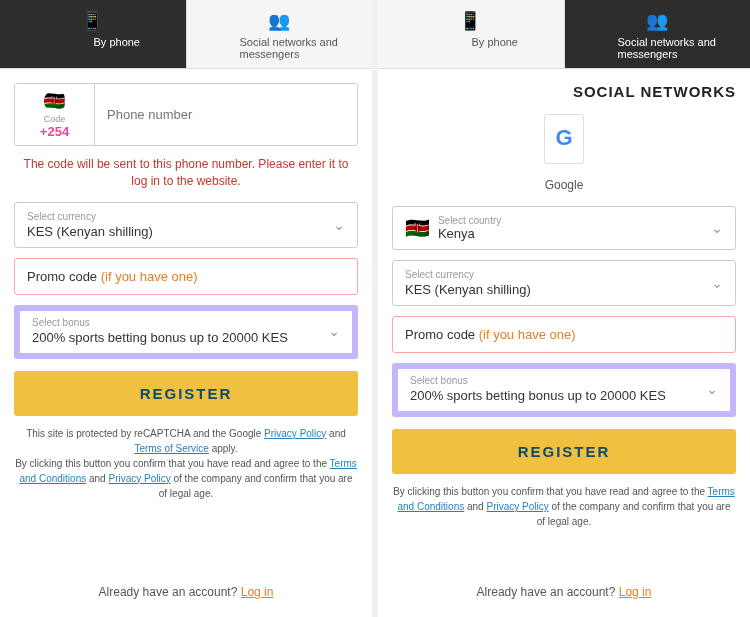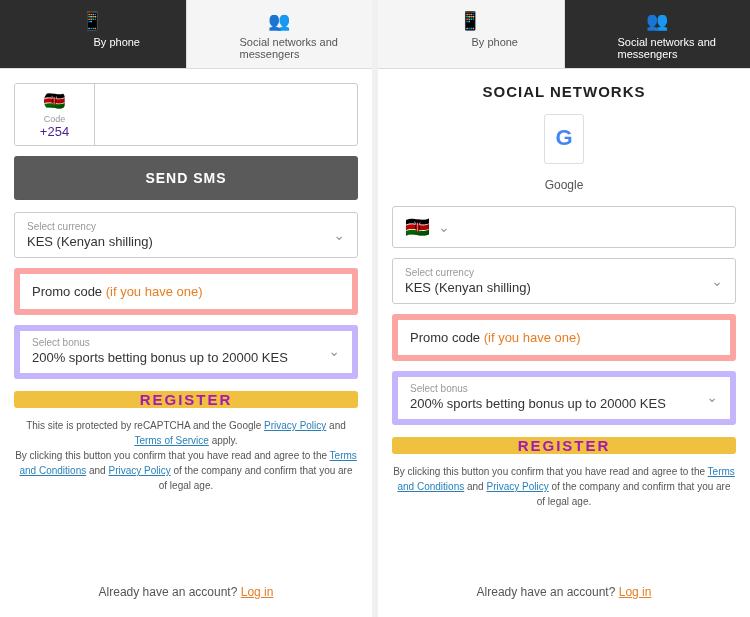--- a/index.html
+++ b/index.html
@@ -90,22 +90,22 @@
       margin-bottom: 2px;
       font-size: 18px;
       line-height: 1;
     }
     .code-label {
       font-size: 9px;
       color: #999;
     }
     .code-value {
       font-size: 13px;
-      font-weight: normal;
-      color: #4c1d95;
+      font-weight: bold;
+      color: #ec4899;
     }
     .phone-input {
       flex: 1;
       border: none;
       outline: none;
       padding: 8px 12px;
       font-size: 13px;
       color: #ccc;
     }
     .phone-hint {
@@ -152,21 +152,21 @@
       color: #333;
       margin-top: 44px;
     }
     .chevron {
       font-size: 14px;
       color: #999;
     }
 
     
     .promo-input {
-      border: 6px solid #fca5a5;
+      border: 1px solid #fca5a5;
       border-radius: 3px;
       padding: 10px 12px;
       margin-bottom: 10px;
       font-size: 13px;
       color: #333;
     }
     .promo-orange {
       color: #e67e22;
     }
 
@@ -190,28 +190,29 @@
     }
     .bonus-value {
       font-size: 13px;
       color: #333;
     }
 
     
     .register-btn {
       background: #f0c040;
       border: none;
+      padding: 14px;
       text-align: center;
       font-size: 15px;
       font-weight: bold;
       letter-spacing: 2px;
       cursor: pointer;
       border-radius: 3px;
       margin-bottom: 10px;
-      color: #a21caf;
+      color: #0c4a6e;
     }
 
     
     .legal-text {
       font-size: 10px;
       color: #555;
       text-align: center;
       line-height: 1.5;
       margin-bottom: 24px;
     }
@@ -230,21 +231,21 @@
       padding: 10px 0 8px;
     }
     .login-link {
       color: #e67e22;
       text-decoration: underline;
       cursor: pointer;
     }
 
     
     .social-title {
-      text-align: center;
+      text-align: right;
       font-weight: bold;
       font-size: 15px;
       letter-spacing: 1px;
       margin-bottom: 14px;
       color: #222;
     }
     .google-btn {
       display: flex;
       align-items: center;
       justify-content: center;
@@ -319,24 +320,25 @@
     </div>
 
     <div class="panel-content">
 
       <div class="phone-row">
         <div class="code-box">
           <span class="flag-circle">🇰🇪</span>
           <span class="code-label">Code</span>
           <span class="code-value">+254</span>
         </div>
-      </div>
-
-
-      <button class="send-sms-btn">SEND SMS</button>
+        <input class="phone-input" type="text" placeholder="Phone number" style="">
+      </div>
+
+      <div class="phone-hint">The code will be sent to this phone number. Please enter it to log in to the website.</div>
+
 
       <div class="select-box">
         <div>
           <span class="select-box-label">Select currency</span>
           <span class="select-box-value">KES  (Kenyan shilling)</span>
         </div>
         <span class="chevron">⌄</span>
       </div>
 
       <div class="promo-input">
@@ -381,20 +383,24 @@
 
       <div class="google-wrapper">
         <div class="google-btn">
           <span class="google-icon">G</span>
         </div>
         <span class="google-label">Google</span>
       </div>
 
       <div class="country-select">
         <span class="country-flag">🇰🇪</span>
+        <div class="country-info">
+          <span class="country-select-label">Select country</span>
+          <span class="country-select-value">Kenya</span>
+        </div>
         <span class="chevron">⌄</span>
       </div>
 
       <div class="select-box">
         <div>
           <span class="select-box-label">Select currency</span>
           <span class="select-box-value">KES  (Kenyan shilling)</span>
         </div>
         <span class="chevron">⌄</span>
       </div>

